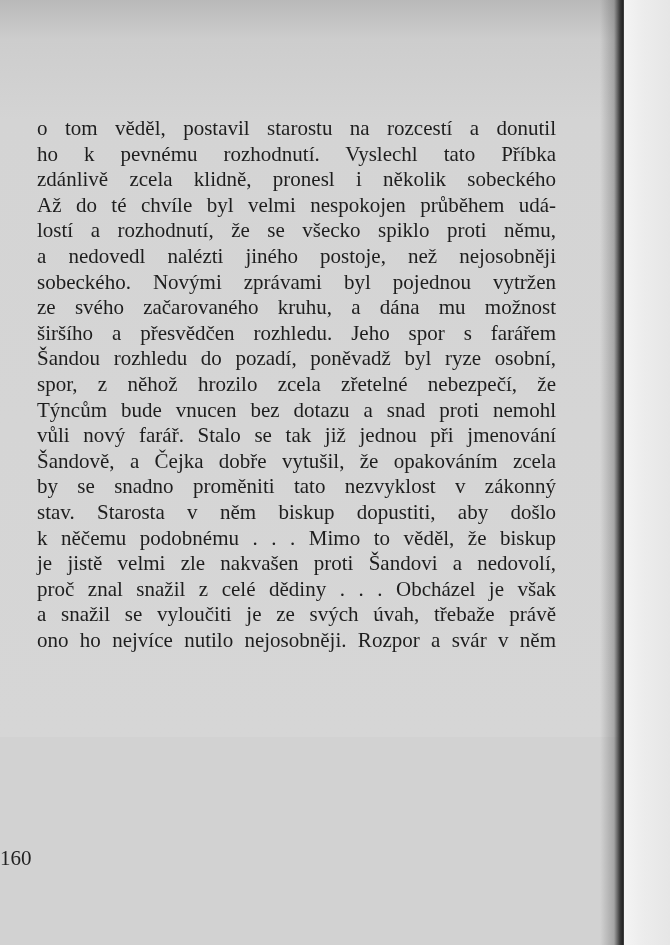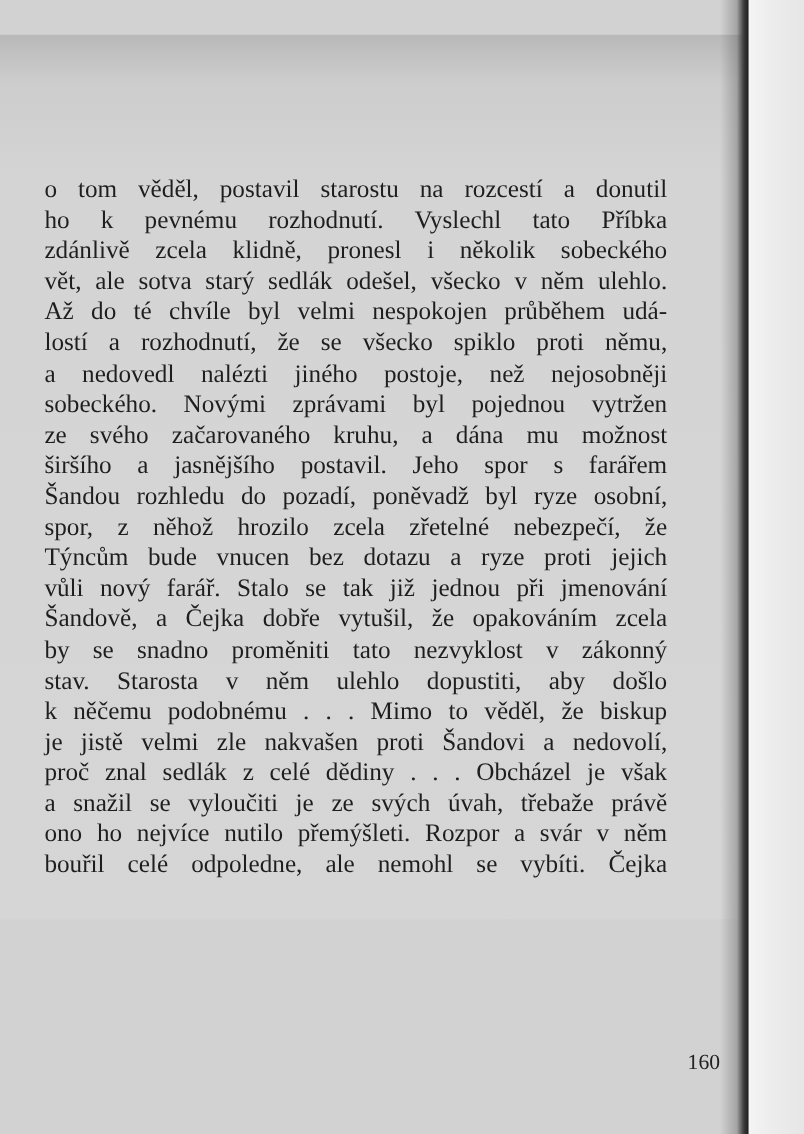--- a/index.html
+++ b/index.html
@@ -1,67 +1,64 @@
 <!DOCTYPE html>
 <html><head>
 <meta charset="utf-8">
 <style>
   html, body { margin:0; padding:0; }
   body { width:670px; height:945px; overflow:hidden; position:relative; background:#d2d2d2; }
   .page {
     position:absolute; left:0; top:0; width:622px; height:737px;
     background:
       linear-gradient(to bottom, #b9b9b9 0px, #cdcdcd 40px, #d4d4d4 120px, #d6d6d6 100%);
-    margin-top: 29px;
   }
   .spine {
     position:absolute; left:600px; top:0; width:24px; height:945px;
     background: linear-gradient(to right, rgba(0,0,0,0) 0px, rgba(80,80,80,0.35) 14px, #3a3a3a 20px, #222 23px, #555 24px);
   }
   .next-page {
     position:absolute; left:624px; top:0; width:46px; height:945px;
     background: linear-gradient(to right, #f4f4f4 0px, #ececec 20px, #e6e6e6 46px);
   }
   .text {
     position:absolute; left:37px; top:116px; width:519px;
     font-family:"Liberation Serif", "DejaVu Serif", serif;
     font-size:21px; line-height:25.6px; color:#1e1e1e;
   }
   .line { display:block; text-align:justify; text-align-last:justify; white-space:nowrap; height:25.6px; }
   .line.last { text-align-last:justify; }
   .pagenum {
-    position:absolute; left:0; width:600px; top:846px; text-align:right;
-    font-family:"Liberation Serif", "DejaVu Serif", serif; font-size:18px; color:#222;
+    position:absolute; left:0; width:600px; top:846px; text-align:left;
+    font-family:"Liberation Serif", "DejaVu Serif", serif; font-size:21px; color:#222;
   }
 </style>
 </head>
 <body>
 
 <div class="page">
   <div class="text">
     <span class="line">o tom věděl, postavil starostu na rozcestí a donutil</span>
     <span class="line">ho k pevnému rozhodnutí. Vyslechl tato Příbka</span>
     <span class="line">zdánlivě zcela klidně, pronesl i několik sobeckého</span>
-    <span class="line">vět, ale sotva starý sedlák odešel, všecko v něm ulehlo.</span>
     <span class="line">Až do té chvíle byl velmi nespokojen průběhem udá-</span>
     <span class="line">lostí a rozhodnutí, že se všecko spiklo proti němu,</span>
     <span class="line">a nedovedl nalézti jiného postoje, než nejosobněji</span>
     <span class="line">sobeckého. Novými zprávami byl pojednou vytržen</span>
     <span class="line">ze svého začarovaného kruhu, a dána mu možnost</span>
-    <span class="line">širšího a jasnějšího postavil. Jeho spor s farářem</span>
+    <span class="line">širšího a přesvědčen rozhledu. Jeho spor s farářem</span>
     <span class="line">Šandou rozhledu do pozadí, poněvadž byl ryze osobní,</span>
     <span class="line">spor, z něhož hrozilo zcela zřetelné nebezpečí, že</span>
-    <span class="line">Týncům bude vnucen bez dotazu a ryze proti jejich</span>
+    <span class="line">Týncům bude vnucen bez dotazu a snad proti nemohl</span>
     <span class="line">vůli nový farář. Stalo se tak již jednou při jmenování</span>
     <span class="line">Šandově, a Čejka dobře vytušil, že opakováním zcela</span>
     <span class="line">by se snadno proměniti tato nezvyklost v zákonný</span>
-    <span class="line">stav. Starosta v něm ulehlo dopustiti, aby došlo</span>
+    <span class="line">stav. Starosta v něm biskup dopustiti, aby došlo</span>
     <span class="line">k něčemu podobnému . . . Mimo to věděl, že biskup</span>
     <span class="line">je jistě velmi zle nakvašen proti Šandovi a nedovolí,</span>
-    <span class="line">proč znal sedlák z celé dědiny . . . Obcházel je však</span>
+    <span class="line">proč znal snažil z celé dědiny . . . Obcházel je však</span>
     <span class="line">a snažil se vyloučiti je ze svých úvah, třebaže právě</span>
-    <span class="line">ono ho nejvíce nutilo přemýšleti. Rozpor a svár v něm</span>
-    <span class="line last">bouřil celé odpoledne, ale nemohl se vybíti. Čejka</span>
+    <span class="line">ono ho nejvíce nutilo nejosobněji. Rozpor a svár v něm</span>
   </div>
   <div class="pagenum">160</div>
 </div>
 <div class="spine"></div>
 <div class="next-page"></div>
 
 </body></html>

